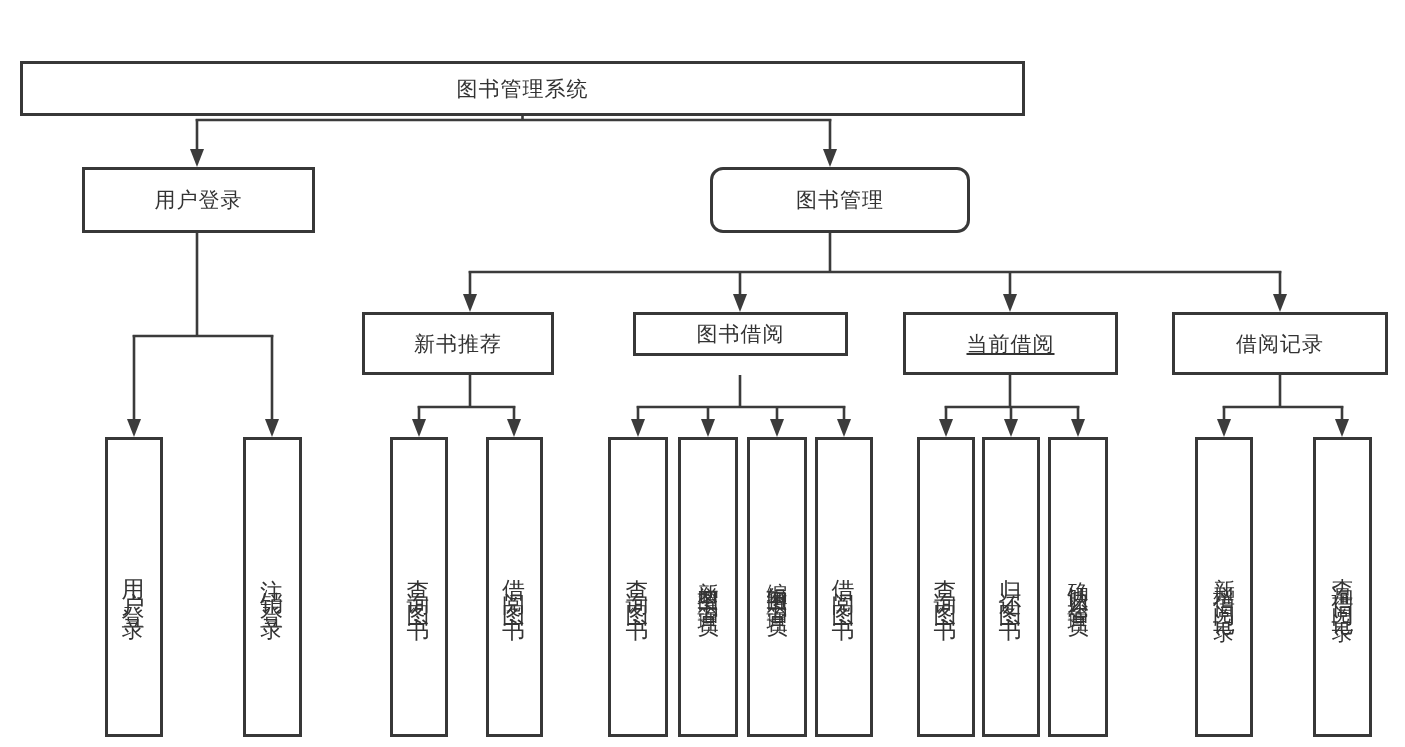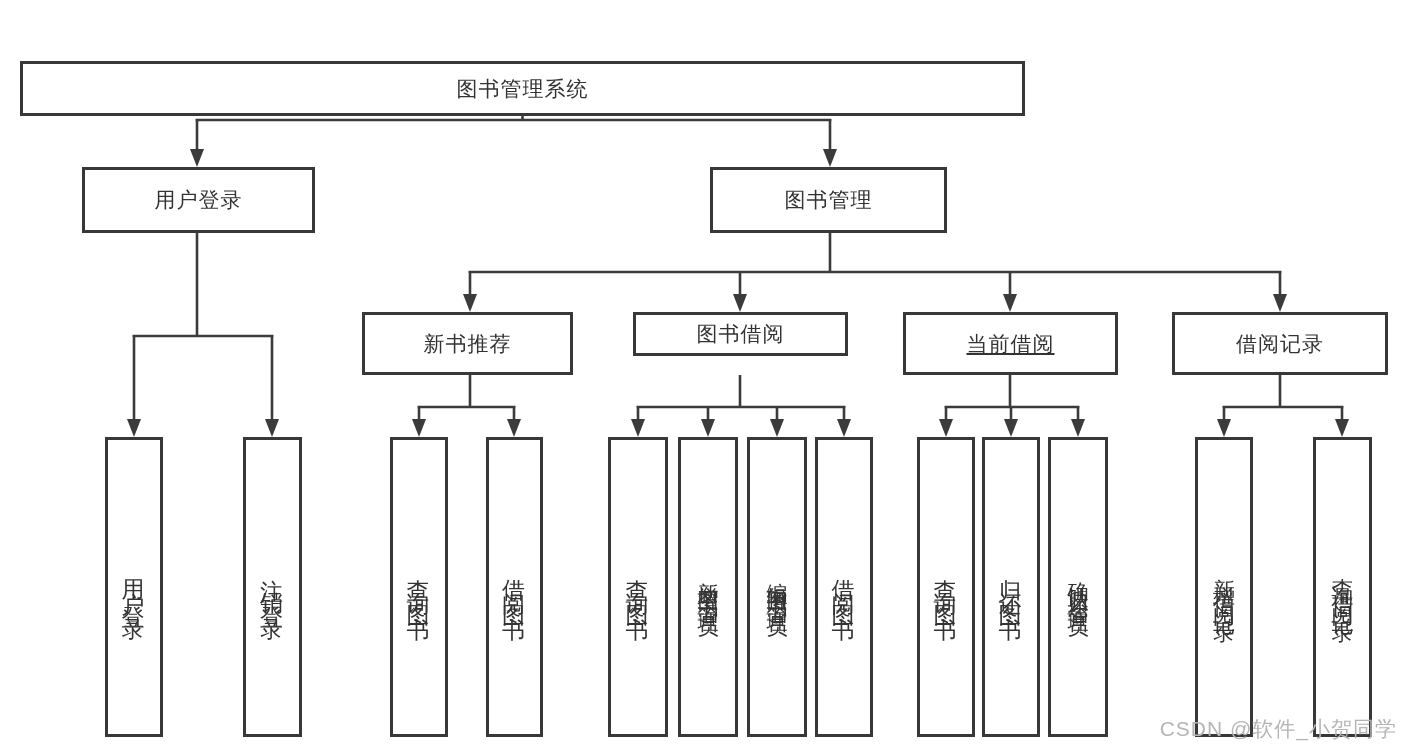--- a/index.html
+++ b/index.html
@@ -103,23 +103,23 @@
       <line x1="1224" y1="406" x2="1224" y2="423"></line>
       <polygon points="1217,419 1231,419 1224,437"></polygon>
       <line x1="1342" y1="406" x2="1342" y2="423"></line>
       <polygon points="1335,419 1349,419 1342,437"></polygon>
     </g>
   </svg>
 
   <div class="node h" style="left:20px; top:13px; width:1005px; height:55px;margin-top:48px;">图书管理系统</div>
 
   <div class="node h" style="left:82px; top:167px; width:233px; height:66px;">用户登录</div>
-  <div class="node h" style="left:710px; top:167px; width:237px; height:66px;">图书管理</div>
+  <div class="node h" style="left:710px; top:167px; width:260px; height:66px;border-radius:13px;">图书管理</div>
 
-  <div class="node h" style="left:362px; top:312px; width:211px; height:63px;">新书推荐</div>
+  <div class="node h" style="left:362px; top:312px; width:192px; height:63px;">新书推荐</div>
   <div class="node h" style="left:633px; top:312px; width:215px; height:44px;">图书借阅</div>
   <div class="node h" style="left:903px; top:312px; width:215px; height:63px;text-decoration:underline;">当前借阅</div>
   <div class="node h" style="left:1172px; top:312px; width:216px; height:63px;">借阅记录</div>
 
   <div class="node v" style="left:105px; top:437px; width:58px; height:300px;">
     <span>用户登录</span>
   </div>
   <div class="node v" style="left:243px; top:437px; width:59px; height:300px;">
     <span>注销登录</span>
   </div>
@@ -154,15 +154,14 @@
     <span>确认归还（管理员）</span>
   </div>
 
   <div class="node v mid" style="left:1195px; top:437px; width:58px; height:300px;">
     <span>新增借阅记录</span>
   </div>
   <div class="node v mid" style="left:1313px; top:437px; width:59px; height:300px;">
     <span>查询借阅记录</span>
   </div>
 
-  <div id="watermark">CSDN @软件_小贺同学</div>
 
 </div>
 
 </body></html>

